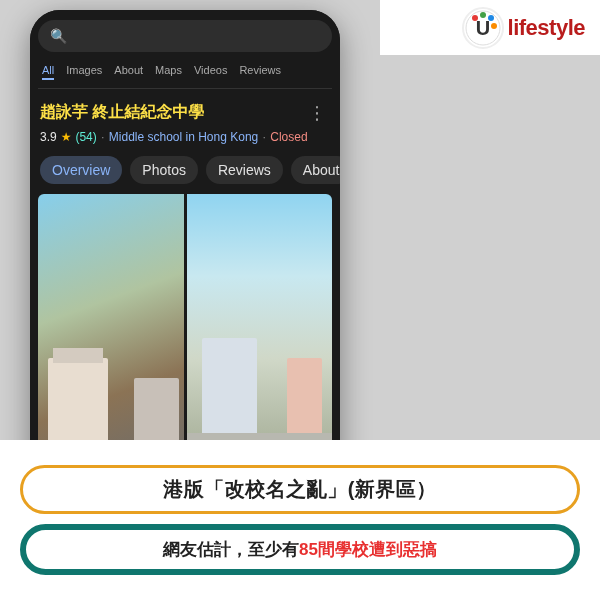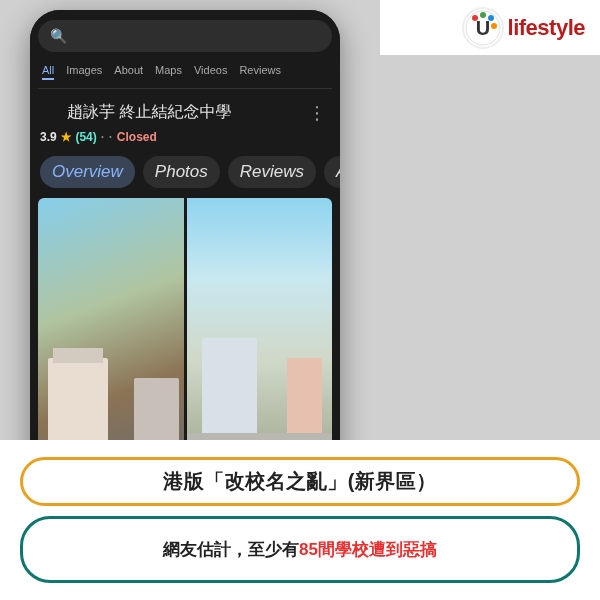--- a/index.html
+++ b/index.html
@@ -128,39 +128,37 @@
     }
 
     .school-title-row {
       display: flex;
       align-items: flex-start;
       justify-content: space-between;
       padding: 4px 6px 4px 2px;
     }
 
     .school-title {
-      color: #e5e5e5;
+      color: #fde047;
       font-size: 16px;
-      font-weight: 400;
+      font-weight: 700;
       flex: 1;
-      margin-left: 27px;
     }
 
     .more-icon {
       color: #aaa;
       font-size: 18px;
       cursor: pointer;
     }
 
     .school-meta {
       display: flex;
       align-items: center;
       gap: 4px;
       padding: 2px 2px 8px 2px;
-      font-weight: bold;
     }
 
     .rating-num {
       color: #e8e8e8;
       font-size: 12px;
     }
 
     .star-icon {
       color: #fbbc04;
       font-size: 12px;
@@ -191,23 +189,22 @@
       display: flex;
       gap: 8px;
       padding: 4px 2px 10px 2px;
     }
 
     .action-btn {
       background: #2e2e2e;
       color: #e0e0e0;
       border-radius: 20px;
       padding: 6px 12px;
-      font-size: 17px;
+      font-size: 14px;
       cursor: pointer;
-      font-style: italic;
     }
 
     .action-btn.active {
       background: #394457;
       color: #8ab4f8;
     }
 
     
     .photos-area {
       display: flex;
@@ -363,23 +360,23 @@
     .headline-text {
       font-size: 20px;
       font-weight: 900;
       color: #222;
       letter-spacing: 0.5px;
       text-align: center;
     }
 
     .subline-box {
       background: white;
-      border: 3px solid #0f766e;
+      border: 6px solid #0f766e;
       border-radius: 30px;
-      padding: 19px 20px;
+      padding: 8px 20px;
       text-align: center;
       width: 100%;
     }
 
     .subline-text {
       font-size: 17px;
       font-weight: 700;
       color: #222;
     }
 
@@ -430,20 +427,21 @@
         <div class="school-title-row">
           <span class="school-title">趙詠芋 終止結紀念中學</span>
           <span class="more-icon">⋮</span>
         </div>
 
         <div class="school-meta">
           <span class="rating-num">3.9</span>
           <span class="star-icon">★</span>
           <span class="review-count">(54)</span>
           <span class="meta-dot">·</span>
+          <span class="meta-type">Middle school in Hong Kong</span>
           <span class="meta-dot">·</span>
           <span class="meta-status">Closed</span>
         </div>
 
         <div class="action-buttons">
           <div class="action-btn active">Overview</div>
           <div class="action-btn">Photos</div>
           <div class="action-btn">Reviews</div>
           <div class="action-btn">About</div>
         </div>

